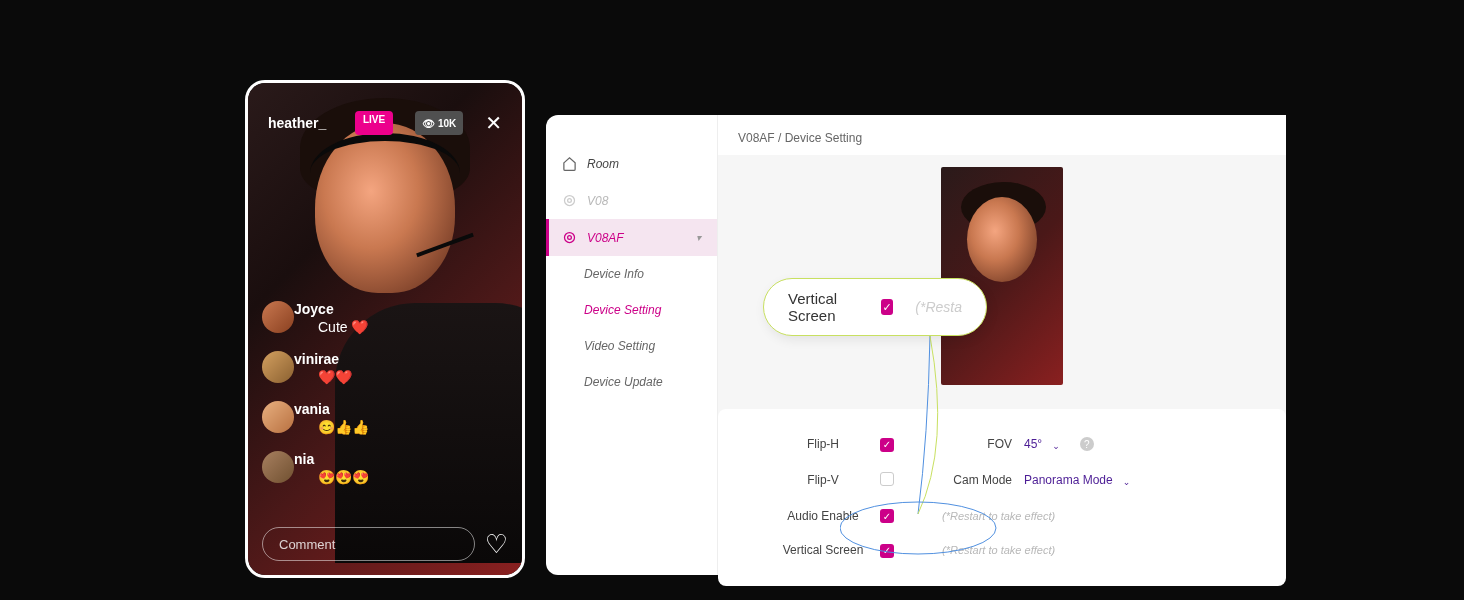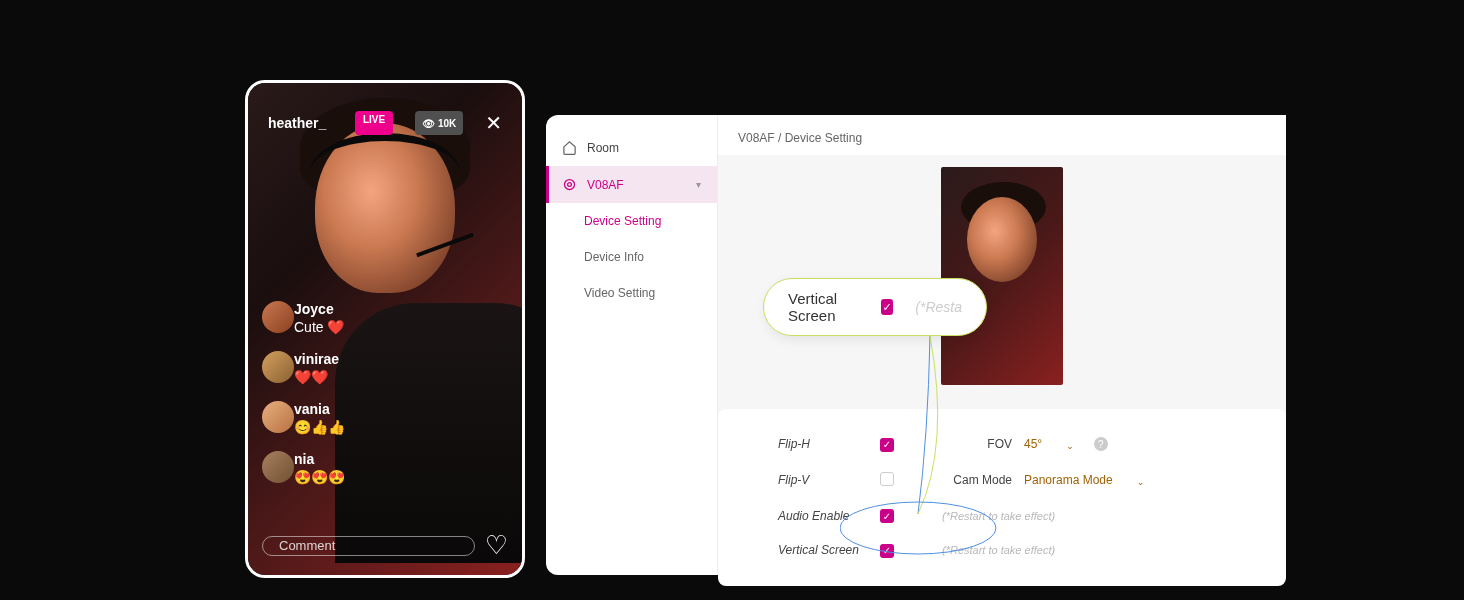--- a/index.html
+++ b/index.html
@@ -106,35 +106,35 @@
   height: 32px;
   border-radius: 50%;
   background: linear-gradient(135deg, #c97850, #8a4020);
   flex-shrink: 0;
 }
 .avatar.a2 { background: linear-gradient(135deg, #d4a060, #8a6030); }
 .avatar.a3 { background: linear-gradient(135deg, #e8b080, #b87040); }
 .avatar.a4 { background: linear-gradient(135deg, #a88060, #705030); }
 .comment-text { color: #fff; }
 .comment-name { font-weight: 700; font-size: 14px; }
-.comment-msg { font-size: 14px; margin-top: 2px; }
+.comment-msg { font-size: 14px; margin-top: 2px; margin-left: 24px; }
 
 .phone-footer {
   position: absolute;
   bottom: 14px;
   left: 14px;
   right: 14px;
   display: flex;
   align-items: center;
   gap: 10px;
   z-index: 10;
 }
 .comment-input {
   flex: 1;
-  height: 20px;
+  height: 34px;
   border: 1px solid rgba(255,255,255,0.5);
   border-radius: 17px;
   background: transparent;
   color: #fff;
   padding: 0 16px;
   font-size: 13px;
 }
 .comment-input::placeholder { color: rgba(255,255,255,0.8); }
 .heart-btn { color: #fff; font-size: 26px; }
 
@@ -146,21 +146,22 @@
   width: 740px;
   height: 460px;
   background: #fff;
   border-radius: 12px;
   display: flex;
   overflow: visible;
 }
 .sidebar {
   width: 172px;
   border-right: 1px solid #eee;
-  padding-top: 14px;
+  padding-top: 30px;
+  font-style: italic;
 }
 .side-item {
   display: flex;
   align-items: center;
   gap: 10px;
   padding: 11px 16px;
   font-size: 12px;
   color: #444;
   cursor: pointer;
 }
@@ -230,36 +231,36 @@
 }
 .setting-row {
   display: flex;
   align-items: center;
   gap: 12px;
   margin-bottom: 20px;
   font-size: 12px;
   color: #444;
 }
 .setting-row:last-child { margin-bottom: 0; }
-.setting-row .col1 { width: 90px; text-align: left; font-style: italic; }
+.setting-row .col1 { width: 90px; text-align: center; }
 .setting-row .col2 { width: 50px; }
 .setting-row .col3 { width: 70px; text-align: right; }
 .checkbox {
   width: 14px;
   height: 14px;
   border-radius: 3px;
   display: inline-flex;
   align-items: center;
   justify-content: center;
   font-size: 10px;
   color: #fff;
 }
 .checkbox.checked { background: #cc0088; }
 .checkbox.unchecked { border: 1px solid #ccc; }
-.select-val { color: #a16207; display: inline-flex; align-items: flex-end; gap: 24px; }
+.select-val { color: #4c1d95; display: inline-flex; align-items: flex-end; gap: 10px; }
 .help-icon {
   width: 14px; height: 14px; border-radius: 50%;
   background: #ccc; color: #fff; font-size: 10px;
   display: inline-flex; align-items: center; justify-content: center;
   margin-left: 8px;
 }
 .hint { color: #b8b8b8; font-style: italic; font-size: 11px; }
 
 
 .callout {
@@ -358,34 +359,44 @@
 <div class="panel">
   <div class="sidebar">
     <div class="side-item">
       <span class="side-icon">
         <svg width="15" height="15" viewBox="0 0 24 24" fill="none" stroke="#666" stroke-width="2">
             <path d="M3 11l9-8 9 8v10a2 2 0 01-2 2H5a2 2 0 01-2-2V11z"></path>
           </svg>
       </span>
       <span>Room</span>
     </div>
+    <div class="side-item muted">
+      <span class="side-icon">
+        <svg width="15" height="15" viewBox="0 0 24 24" fill="none" stroke="#ccc" stroke-width="2">
+            <circle cx="12" cy="12" r="8"></circle>
+            <circle cx="12" cy="12" r="3"></circle>
+          </svg>
+      </span>
+      <span>V08</span>
+    </div>
     <div class="side-item active">
       <span class="side-icon">
         <svg width="15" height="15" viewBox="0 0 24 24" fill="none" stroke="#cc0088" stroke-width="2">
             <circle cx="12" cy="12" r="8"></circle>
             <circle cx="12" cy="12" r="3"></circle>
           </svg>
       </span>
       <span>V08AF</span>
       <span class="chev">▾</span>
     </div>
     <div class="sub-items">
+      <div class="sub-item">Device Info</div>
       <div class="sub-item active">Device Setting</div>
-      <div class="sub-item">Device Info</div>
       <div class="sub-item">Video Setting</div>
+      <div class="sub-item">Device Update</div>
     </div>
   </div>
   <div class="main">
     <div class="breadcrumb">V08AF / Device Setting</div>
     <div class="preview-area">
       <div class="preview">
         <div class="preview-hair"></div>
         <div class="preview-head"></div>
       </div>
     </div>

